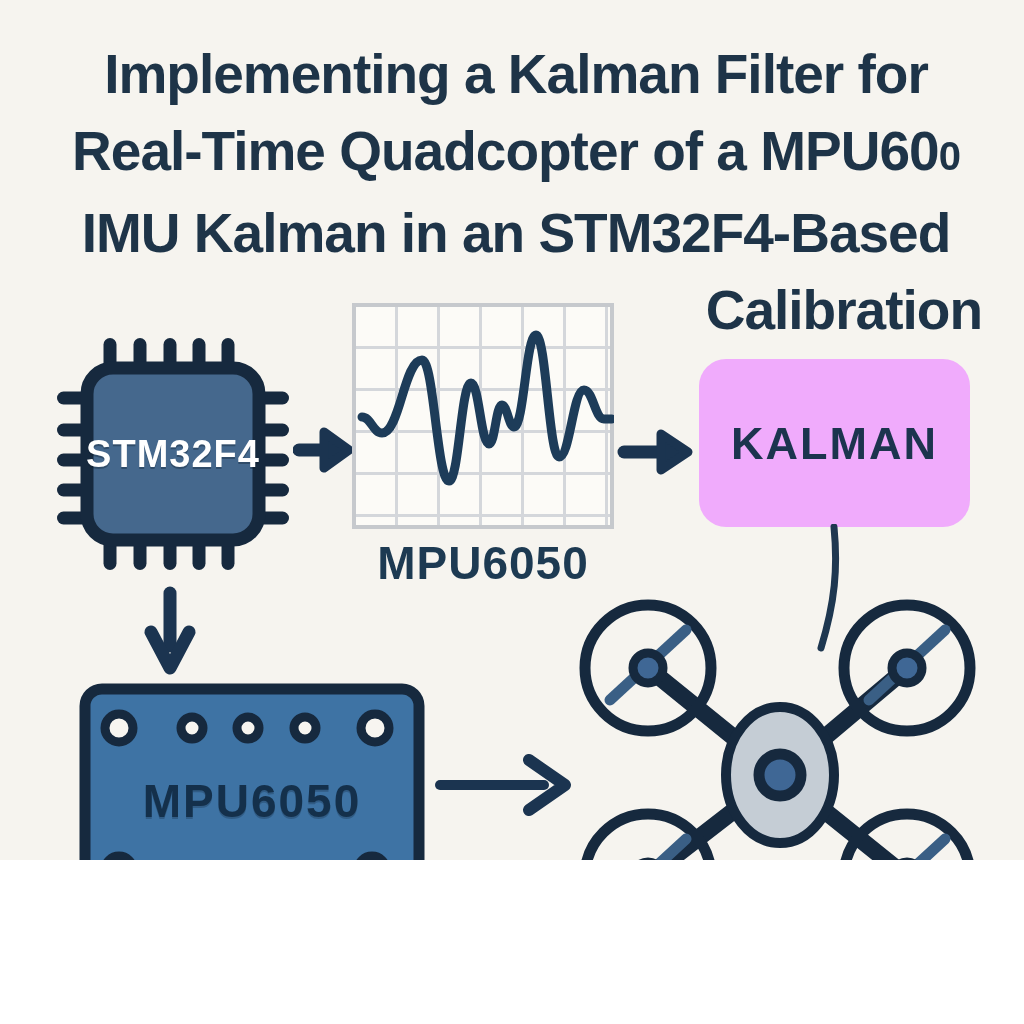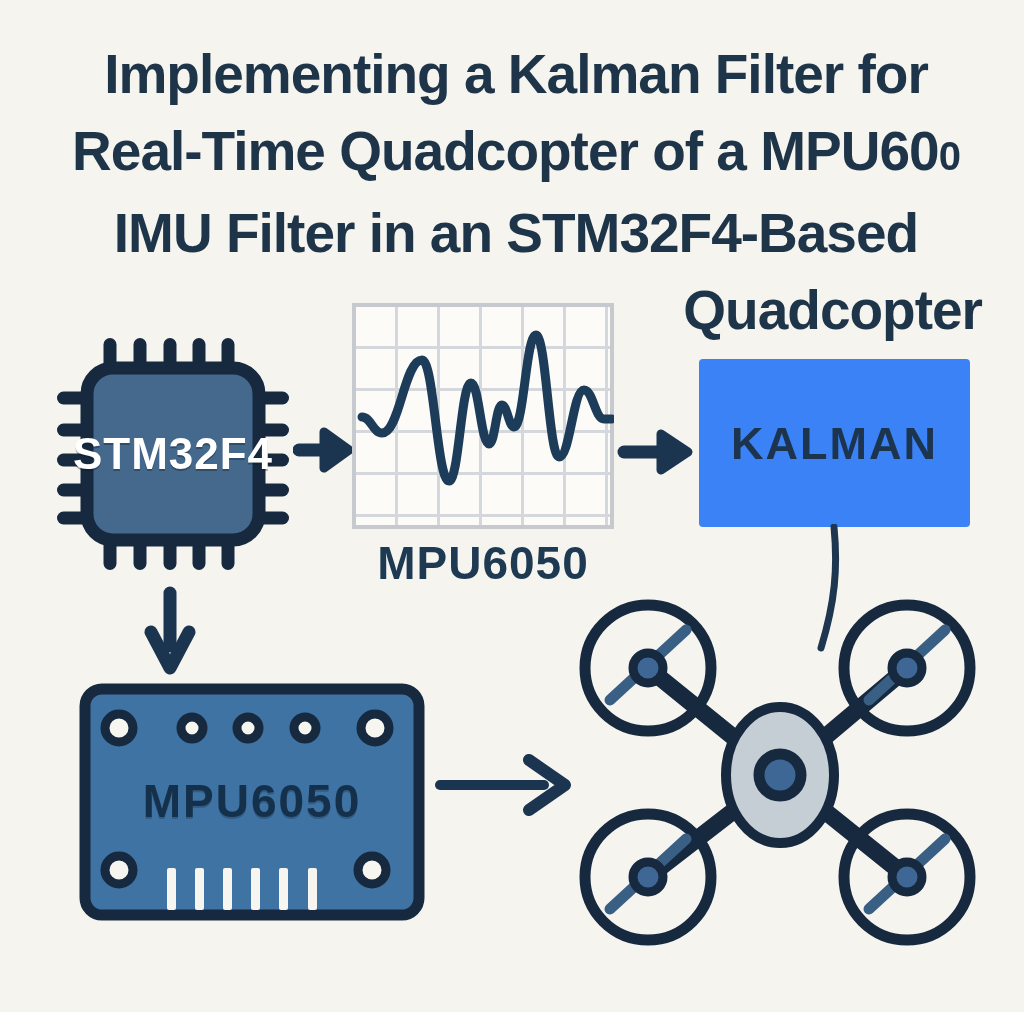--- a/index.html
+++ b/index.html
@@ -1,54 +1,54 @@
 <!DOCTYPE html>
 <html><head>
 <meta charset="utf-8">
 <style>
   html,body{margin:0;padding:0;}
   .canvas{
-    position:relative;width:1024px;height:1012px;overflow:hidden;
+    position:relative;width:1024px;height:860px;overflow:hidden;
     background:#f6f4ef;
     font-family:"Liberation Sans", sans-serif;
   }
   
   .title{
     position:absolute;left:22px;right:14px;top:36px;
     color:#1e3448;font-weight:700;font-size:55px;line-height:77px;
     letter-spacing:-1px;text-align:center;
   }
   .title .line4{text-align:right;padding-right:28px;}
   .title .small-suffix{font-size:40px;font-weight:700;}
   
   .chip{position:absolute;left:57px;top:338px;width:232px;height:232px;}
   .chip svg{position:absolute;left:0;top:0;}
   .chip-label{
     position:absolute;left:30px;top:30px;width:172px;height:172px;
     display:flex;align-items:center;justify-content:center;
-    color:#ffffff;font-weight:700;font-size:44px;letter-spacing:1px;
+    color:#ffffff;font-weight:700;font-size:38px;letter-spacing:1px;
     text-shadow:0 2px 0 rgba(10,25,40,.35);
   }
   
   .wave-panel{
     position:absolute;left:352px;top:303px;width:262px;height:226px;
     box-sizing:border-box;background:#fcfbf7;border:4px solid #c6c9cd;
     background-image:
       repeating-linear-gradient(to right, transparent 0 39px, #d4d7db 39px 42px),
       repeating-linear-gradient(to bottom, transparent 0 39px, #d4d7db 39px 42px);
   }
   .wave-panel svg{position:absolute;left:-2px;top:-2px;}
   .wave-caption{
     position:absolute;left:352px;top:536px;width:262px;text-align:center;
     color:#1d3a52;font-weight:700;font-size:46px;letter-spacing:1px;
   }
   
   .kalman{
     position:absolute;left:699px;top:359px;width:271px;height:168px;
-    background:#3b82f6;border-radius:4px;
+    background:#f0abfc;border-radius:27px;
     display:flex;align-items:center;justify-content:center;
     color:#1c344e;font-weight:700;font-size:45px;letter-spacing:2px;line-height:55px;
   }
   
   .board{position:absolute;left:78px;top:682px;width:348px;height:240px;}
   .board svg{position:absolute;left:0;top:0;}
   .board-label{
     position:absolute;left:0;top:92px;width:348px;text-align:center;
     color:#14304b;font-weight:700;font-size:46px;letter-spacing:2px;
     text-shadow:0 2px 0 rgba(10,25,40,.25);
@@ -56,22 +56,22 @@
   .abs{position:absolute;}
 </style>
 </head>
 <body>
 
 <div class="canvas">
 
   <div class="title">
     <div>Implementing a Kalman Filter for</div>
     <div><span>Real-Time Quadcopter of a MPU60</span><span class="small-suffix">0</span></div>
-    <div>IMU Filter in an STM32F4-Based</div>
-    <div class="line4">Quadcopter</div>
+    <div>IMU Kalman in an STM32F4-Based</div>
+    <div class="line4">Calibration</div>
   </div>
 
   <div class="chip">
     <svg width="232" height="232" viewBox="0 0 232 232">
       <g fill="#16293e">
         <rect x="46.5" y="0" width="13" height="36" rx="6.5"></rect>
           <rect x="76.5" y="0" width="13" height="36" rx="6.5"></rect>
           <rect x="106.5" y="0" width="13" height="36" rx="6.5"></rect>
           <rect x="135.5" y="0" width="13" height="36" rx="6.5"></rect>
           <rect x="164.5" y="0" width="13" height="36" rx="6.5"></rect>

